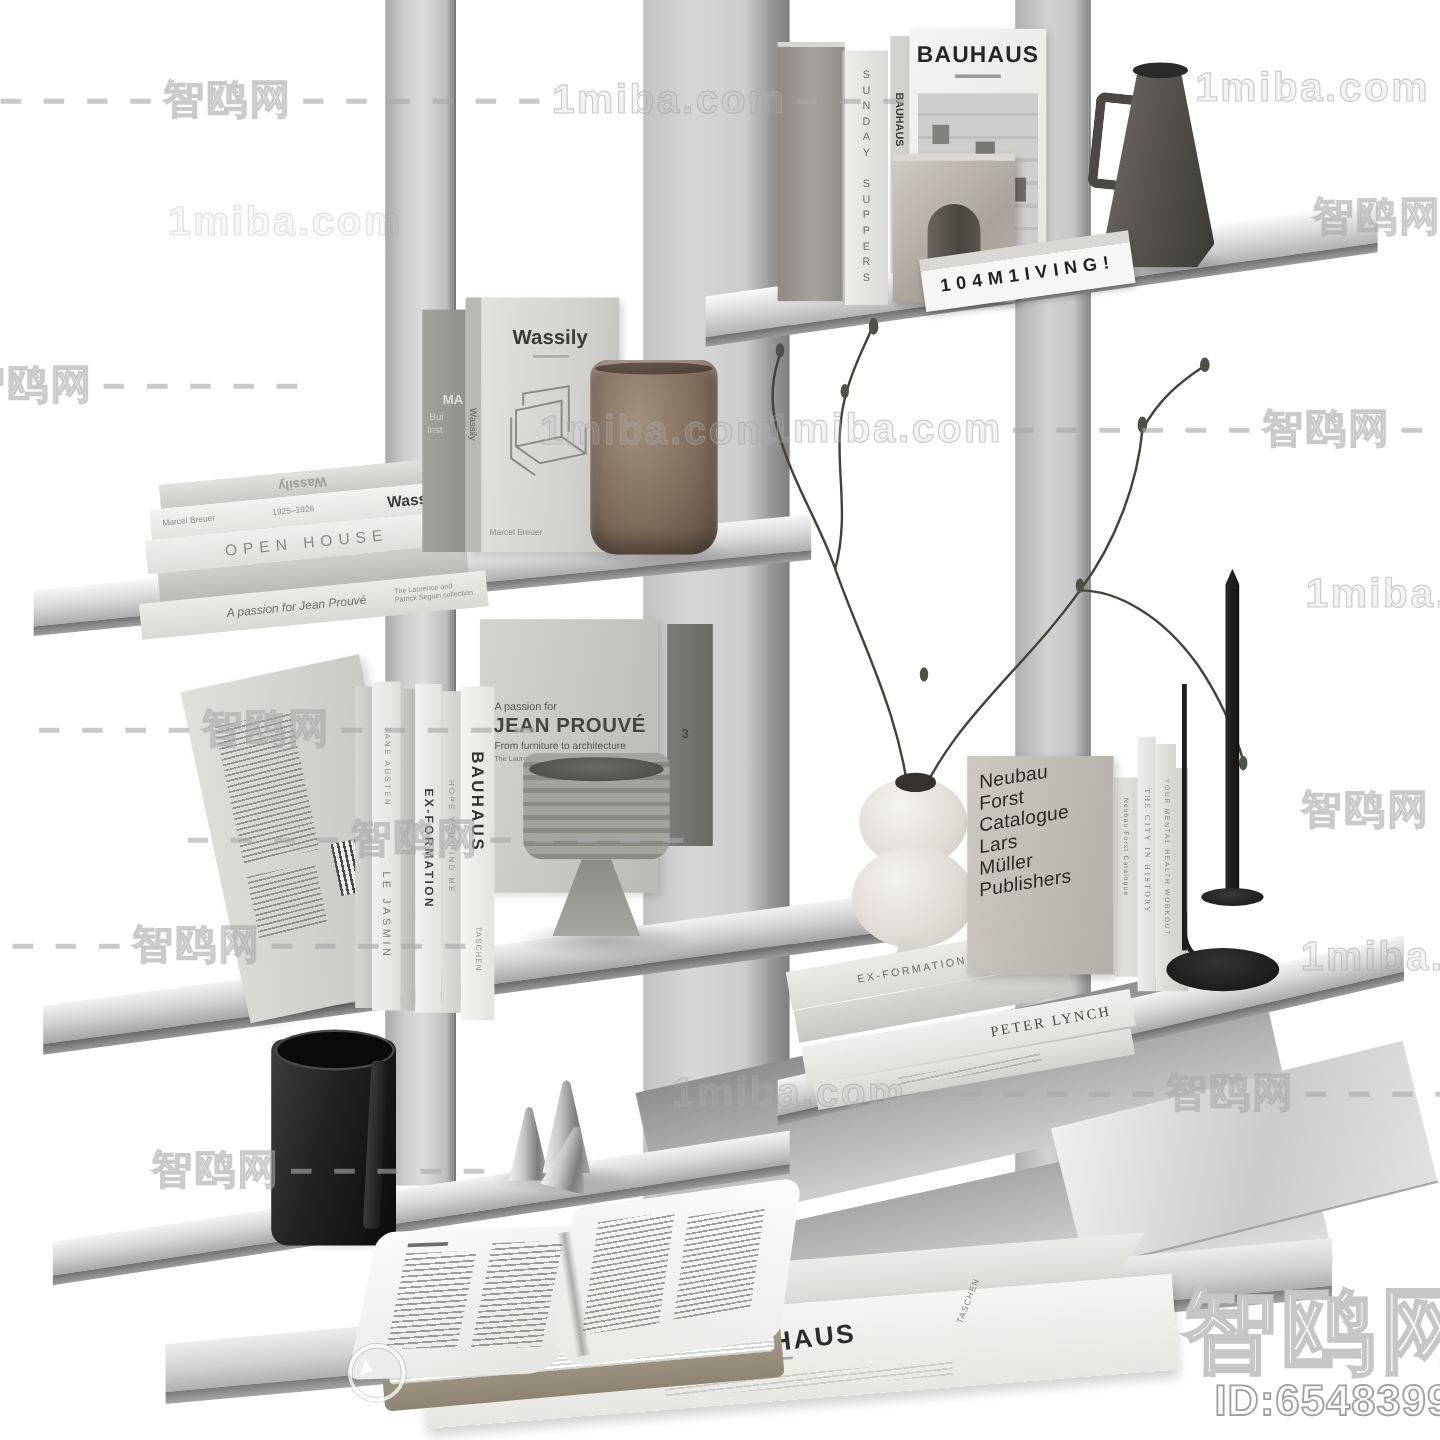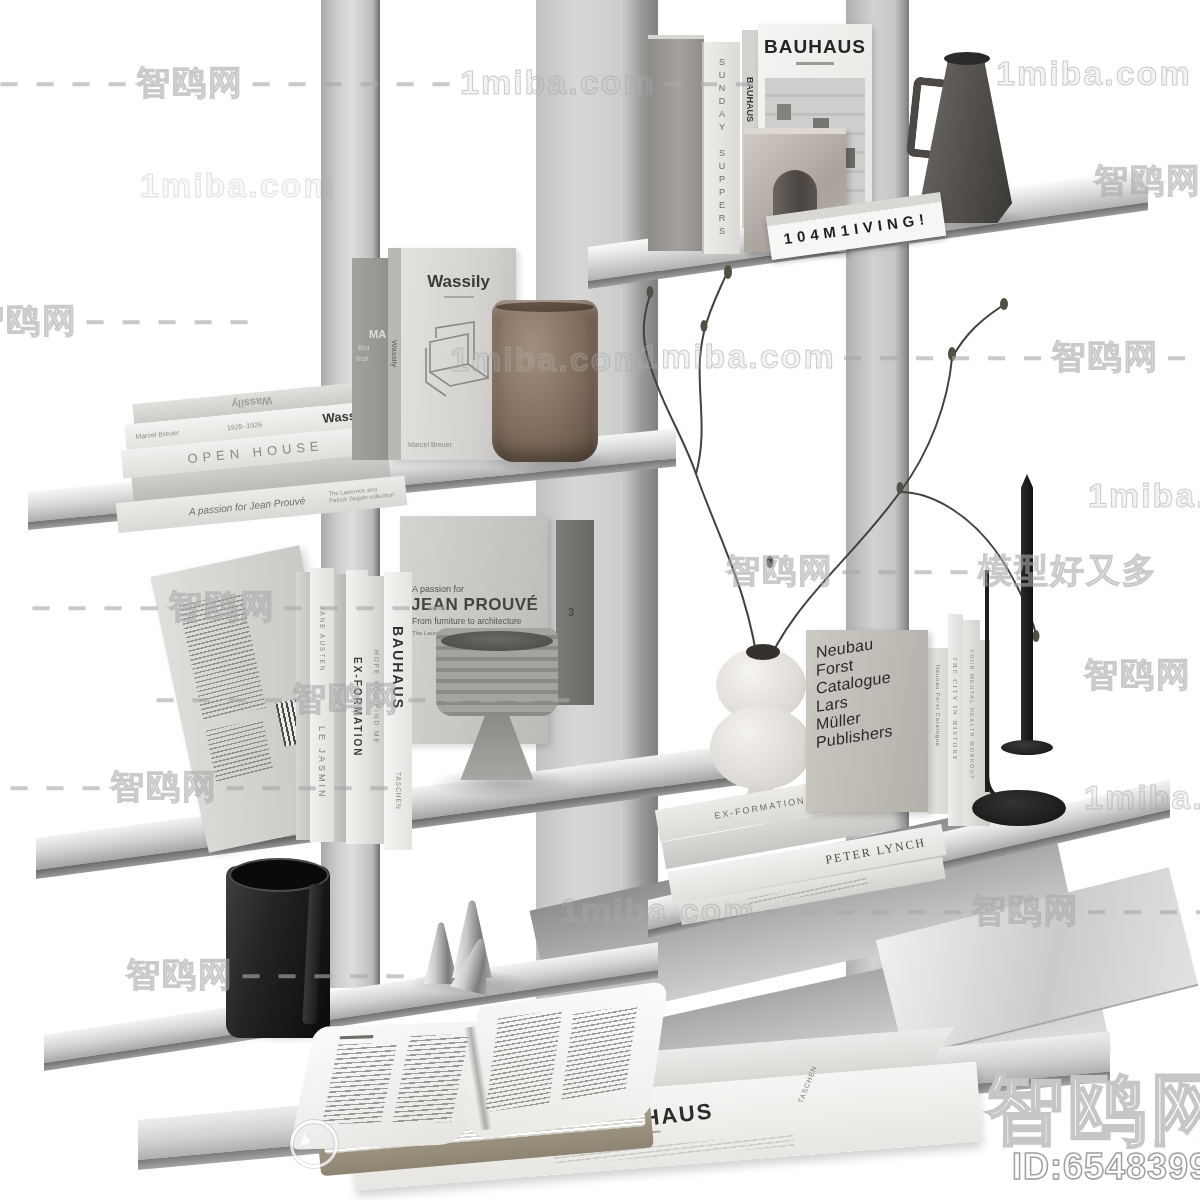--- a/index.html
+++ b/index.html
@@ -330,21 +330,20 @@
   </div>
 
   <div class="wm" style="left:-44px;top:60px;">－－－－－智鸥网－－－－－－1miba.com－－－</div>
   <div class="wm" style="left:996px;top:54px;">1miba.com</div>
   <div class="wm" style="left:1094px;top:158px;">智鸥网－－－－－</div>
   <div class="wm" style="left:140px;top:166px;opacity:.6;">1miba.com</div>
   <div class="wm" style="left:-30px;top:298px;">智鸥网－－－－－</div>
   <div class="wm" style="left:450px;top:340px;">1miba.com</div>
   <div class="wm" style="left:640px;top:334px;">1miba.com－－－－－－智鸥网－－－－</div>
   <div class="wm" style="left:1088px;top:476px;">1miba.com</div>
-  <div class="wm" style="left:726px;top:548px;">智鸥网－－－－模型好又多</div>
   <div class="wm" style="left:24px;top:584px;">－－－－智鸥网－－－－－</div>
   <div class="wm" style="left:1084px;top:652px;">智鸥网－－－－－</div>
   <div class="wm" style="left:148px;top:676px;">－－－－智鸥网－－－－－</div>
   <div class="wm" style="left:-34px;top:764px;">－－－－智鸥网－－－－－</div>
   <div class="wm" style="left:1084px;top:778px;">1miba.com</div>
   <div class="wm" style="left:560px;top:888px;">1miba.com－－－－－－智鸥网－－－－</div>
   <div class="wm" style="left:126px;top:952px;">智鸥网－－－－－</div>
 
   <div class="abs" style="left:290px;top:1120px;width:42px;height:42px;border-radius:50%;border:3px solid rgba(255,255,255,.75);box-shadow:0 0 0 1px rgba(150,150,150,.35), inset 0 0 0 1px rgba(150,150,150,.35);z-index:61;">
     <div style="position:absolute;left:9px;top:11px;width:0;height:0;border-left:9px solid rgba(255,255,255,.85);border-top:7px solid transparent;border-bottom:7px solid transparent;transform:rotate(18deg);"></div>

